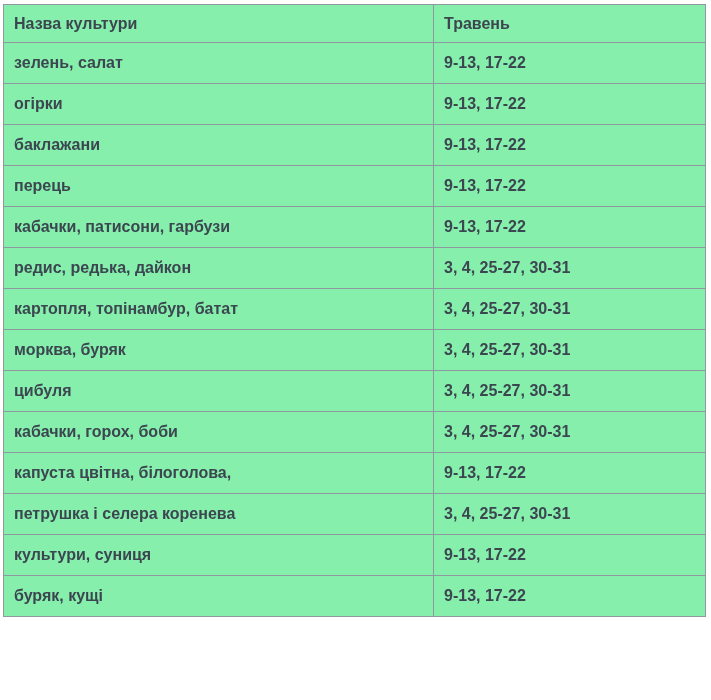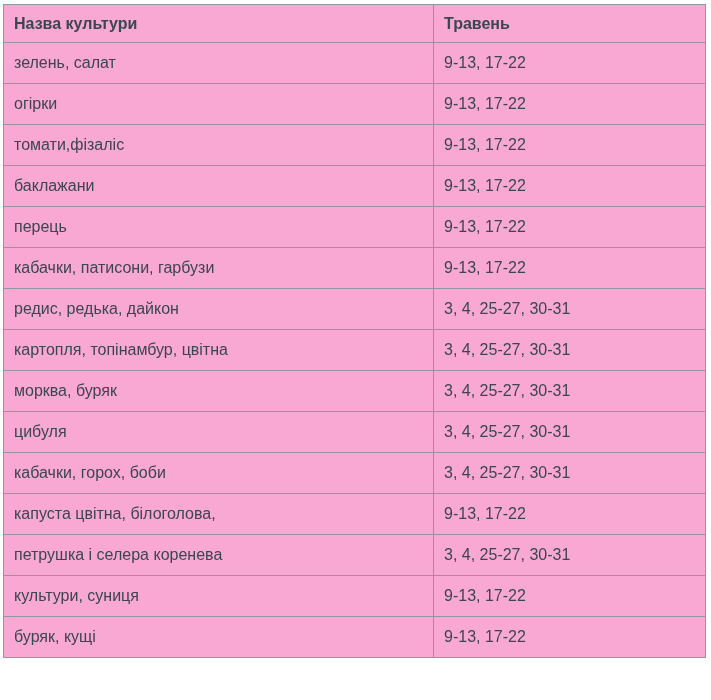--- a/index.html
+++ b/index.html
@@ -25,30 +25,30 @@
   col.col-month  { width: 272px; }
   .calendar-table th,
   .calendar-table td {
     border: 1px solid var(--border-color, #8e989e);
     text-align: left;
     vertical-align: middle;
     padding: 0 16px 0 10px;
     color: var(--text-color, #3b4650);
     font-size: 16px;
     line-height: 1.2;
-    background: #f9a8d4;
+    background: #86efac;
     white-space: nowrap;
     overflow: hidden;
   }
   .calendar-table th {
     font-weight: bold;
     height: 37px;
   }
   .calendar-table td {
-    font-weight: normal;
+    font-weight: bold;
     height: 40px;
     margin-top: 30px;
   }
 </style>
 </head>
 <body>
 
 <div class="page">
   <table class="calendar-table">
     <colgroup>
@@ -64,41 +64,37 @@
     <tbody>
         <tr>
           <td>зелень, салат</td>
           <td>9-13, 17-22</td>
         </tr>
         <tr>
           <td>огірки</td>
           <td>9-13, 17-22</td>
         </tr>
         <tr>
-          <td>томати,фізаліс</td>
-          <td>9-13, 17-22</td>
-        </tr>
-        <tr>
           <td>баклажани</td>
           <td>9-13, 17-22</td>
         </tr>
         <tr>
           <td>перець</td>
           <td>9-13, 17-22</td>
         </tr>
         <tr>
           <td>кабачки, патисони, гарбузи</td>
           <td>9-13, 17-22</td>
         </tr>
         <tr>
           <td>редис, редька, дайкон</td>
           <td>3, 4, 25-27, 30-31</td>
         </tr>
         <tr>
-          <td>картопля, топінамбур, цвітна</td>
+          <td>картопля, топінамбур, батат</td>
           <td>3, 4, 25-27, 30-31</td>
         </tr>
         <tr>
           <td>морква, буряк</td>
           <td>3, 4, 25-27, 30-31</td>
         </tr>
         <tr>
           <td>цибуля</td>
           <td>3, 4, 25-27, 30-31</td>
         </tr>

